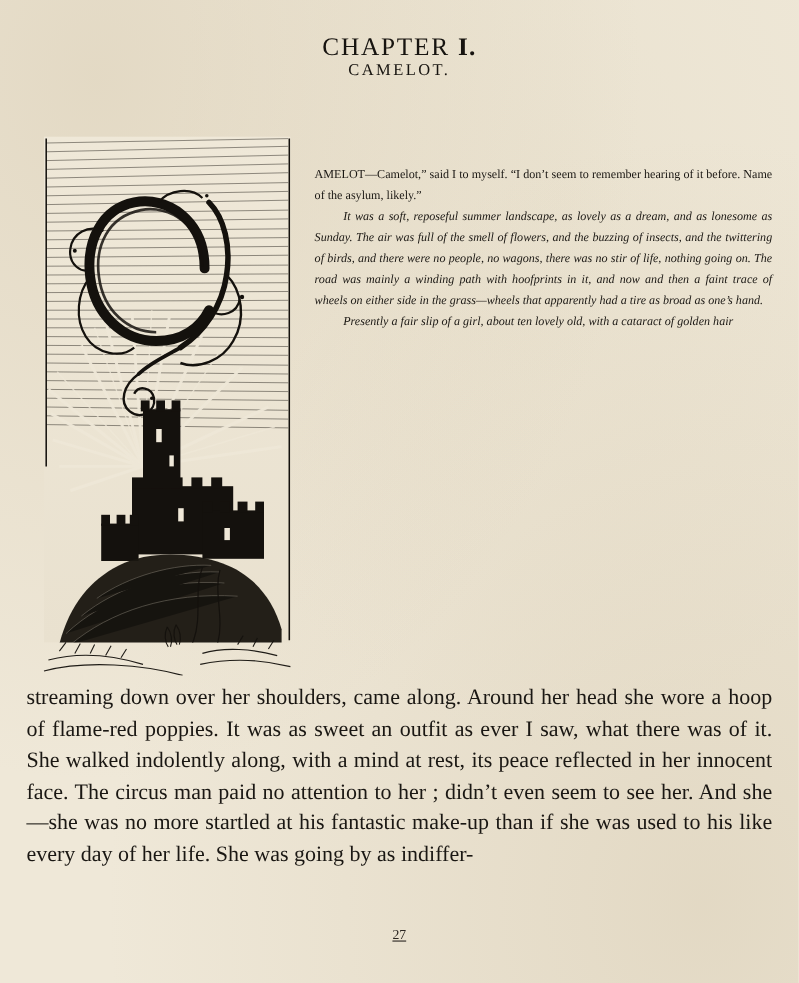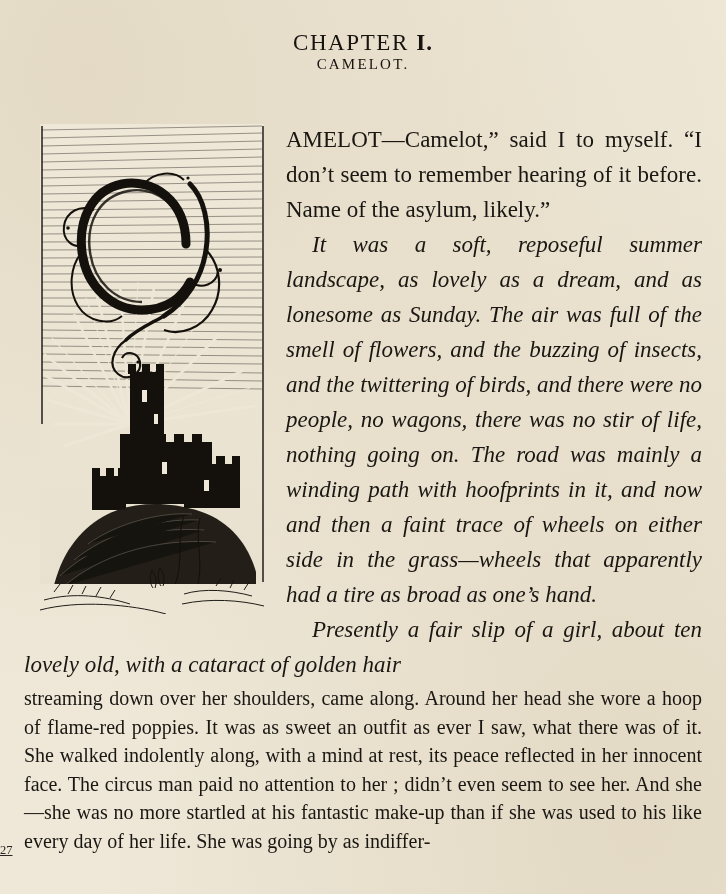--- a/index.html
+++ b/index.html
@@ -63,40 +63,42 @@
   }
   .illus {
     float: left;
     width: 236px;
     height: 490px;
     margin: 2px 16px 4px 10px;
     position: relative;
   }
   .illus svg { display: block; }
   .col-text {
-    font-size: 23px;
-    line-height: 35px;
+    font-size: 11px;
+    line-height: 19px;
     text-align: justify;
     text-justify: inter-word;
     hyphens: manual;
+    margin-top: 28px;
   }
   .col-text p { margin: 0; }
   .col-text p.indent { text-indent: 26px; font-style: italic; }
   .tail {
     clear: both;
     font-size: 20px;
     line-height: 28.6px;
     text-align: justify;
     padding-top: 2px;
   }
   .folio {
     position: absolute;
     bottom: 36px;
     left: 0;
     right: 0;
+    text-align: center;
     font-size: 12.5px;
     color: #2a2520;
     text-decoration: underline;
   }
 </style>
 </head>
 <body>
 
 <div class="page">
   <div class="paper-tex"></div>

